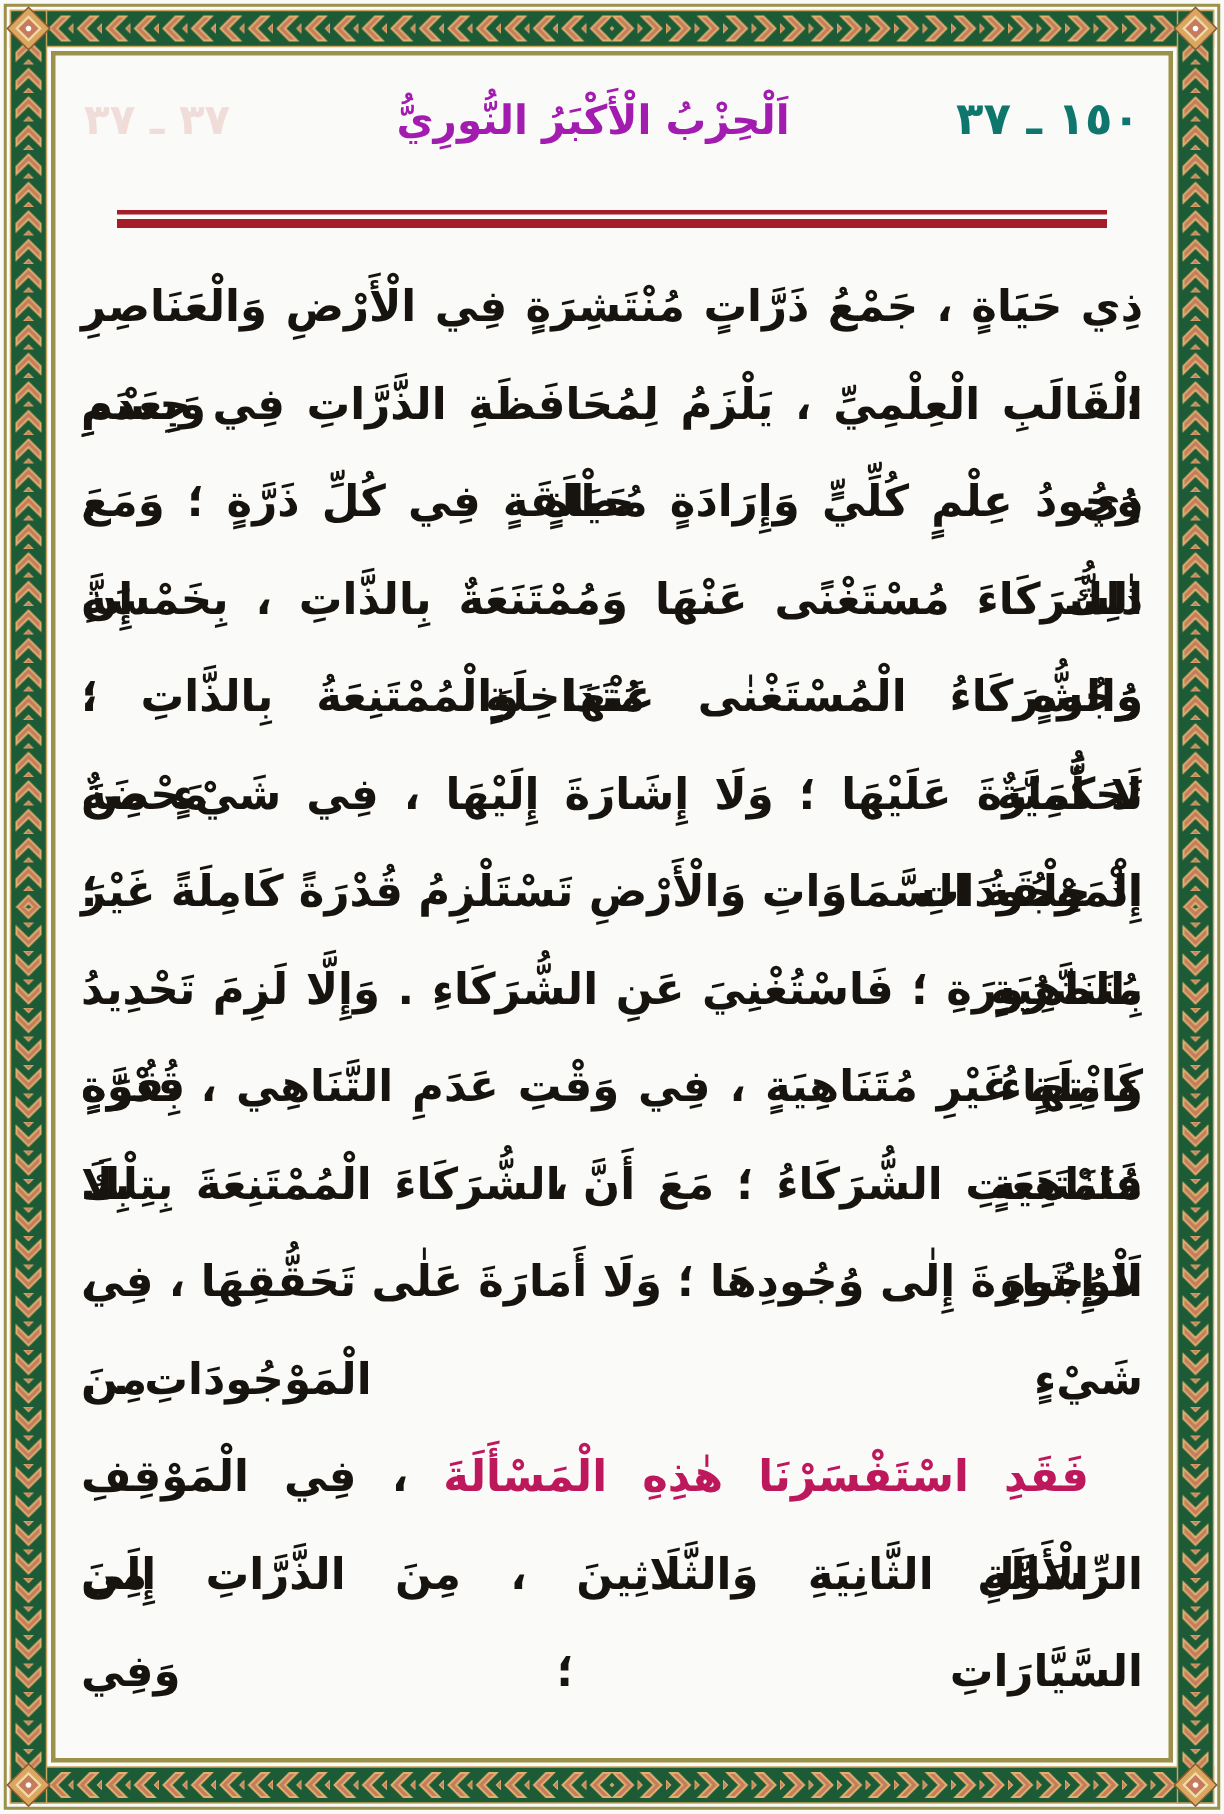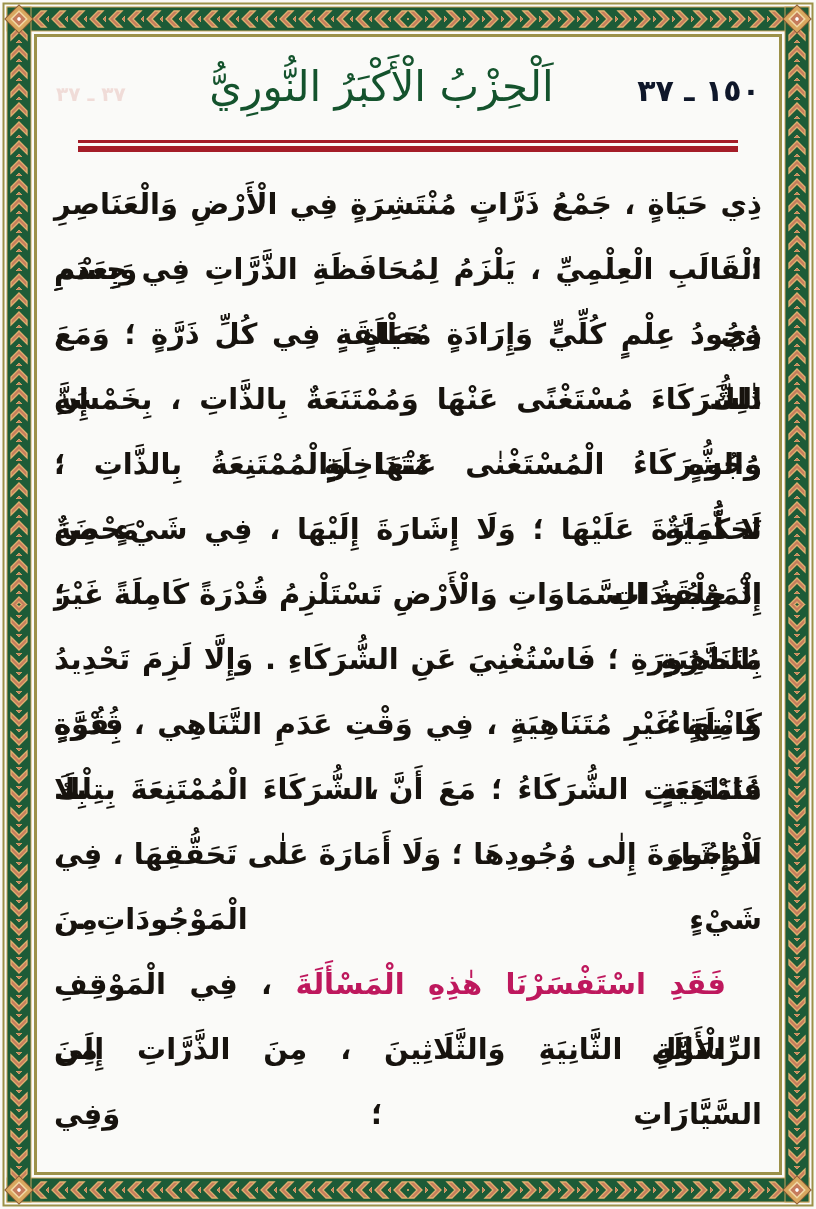--- a/index.html
+++ b/index.html
@@ -10,23 +10,23 @@
   }
   #frame-svg{position:absolute;left:0;top:0;width:816px;height:1209px;display:block;}
   #content{
     position:absolute;left:50px;right:50px;top:46px;bottom:40px;
     direction:rtl;
   }
   .header{
     display:flex;justify-content:space-between;align-items:baseline;
     padding:16px 6px 0 6px;height:62px;
   }
-  .h-num{font-size:30px;font-weight:bold;color:#0f172a;white-space:nowrap;}
-  .h-title{font-size:42px;font-weight:normal;color:#14532d;white-space:nowrap;}
-  .h-ghost{font-size:20px;font-weight:bold;color:#f0dcd8;white-space:nowrap;}
+  .h-num{font-size:30px;font-weight:bold;color:#0f766e;white-space:nowrap;}
+  .h-title{font-size:27px;font-weight:bold;color:#a21caf;white-space:nowrap;}
+  .h-ghost{font-size:28px;font-weight:bold;color:#f0dcd8;white-space:nowrap;}
   .rule{margin:16px 28px 0 28px;}
   .rule .thin{height:3px;background:#a41d28;}
   .rule .gap{height:3px;}
   .rule .thick{height:6px;background:#a41d28;}
   .body{
     margin-top:20px;padding:0 4px;
     font-size:29px;font-weight:bold;color:#17130e;
   }
   .line{
     height:65px;line-height:65px;overflow:visible;

